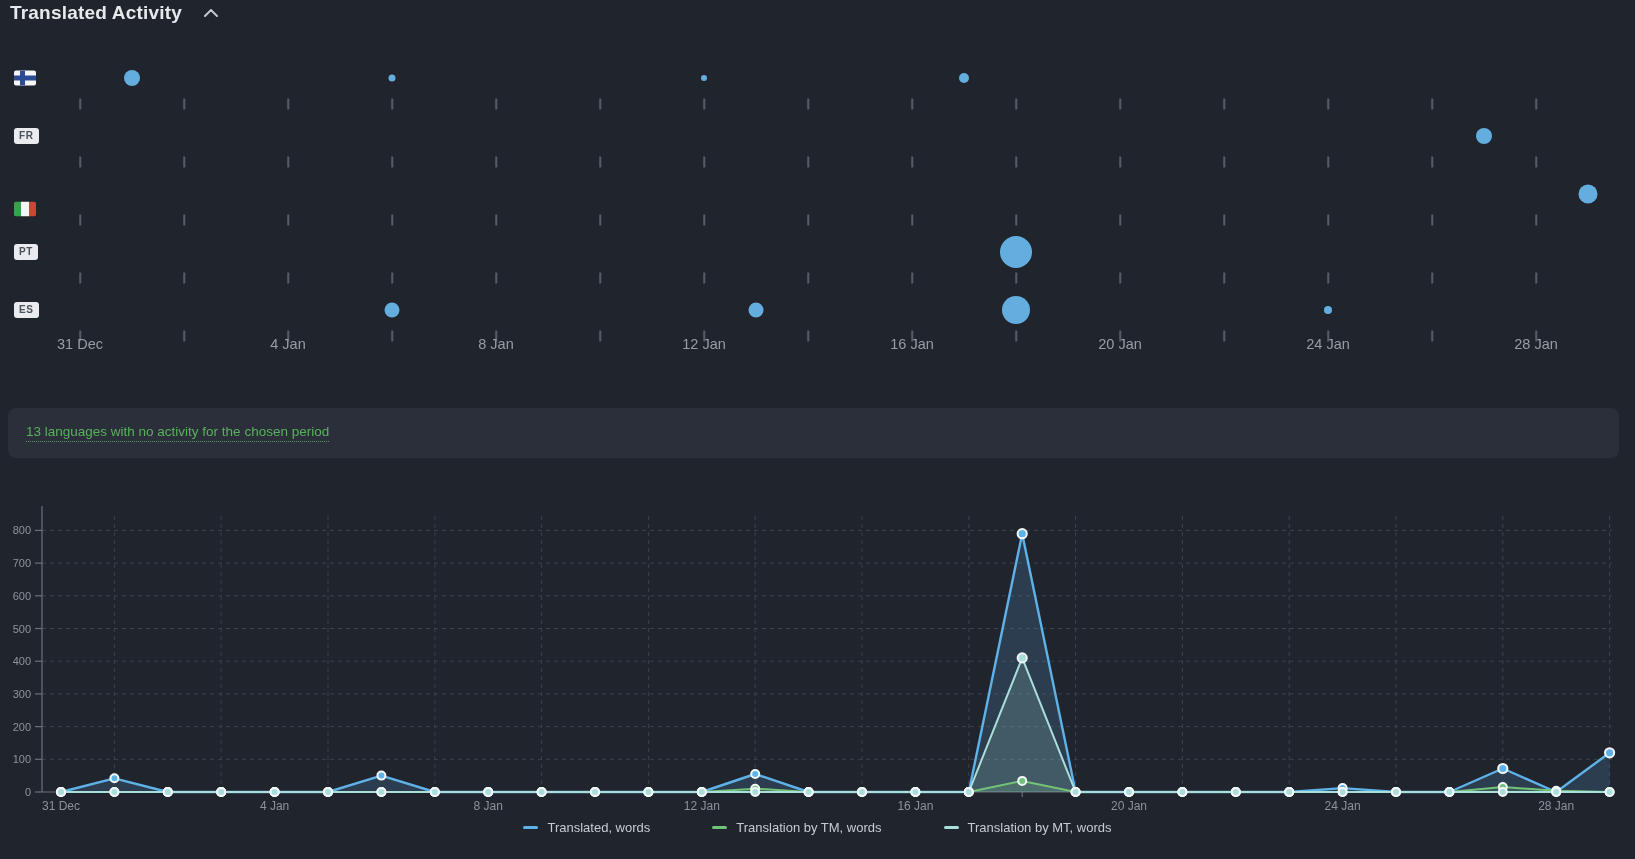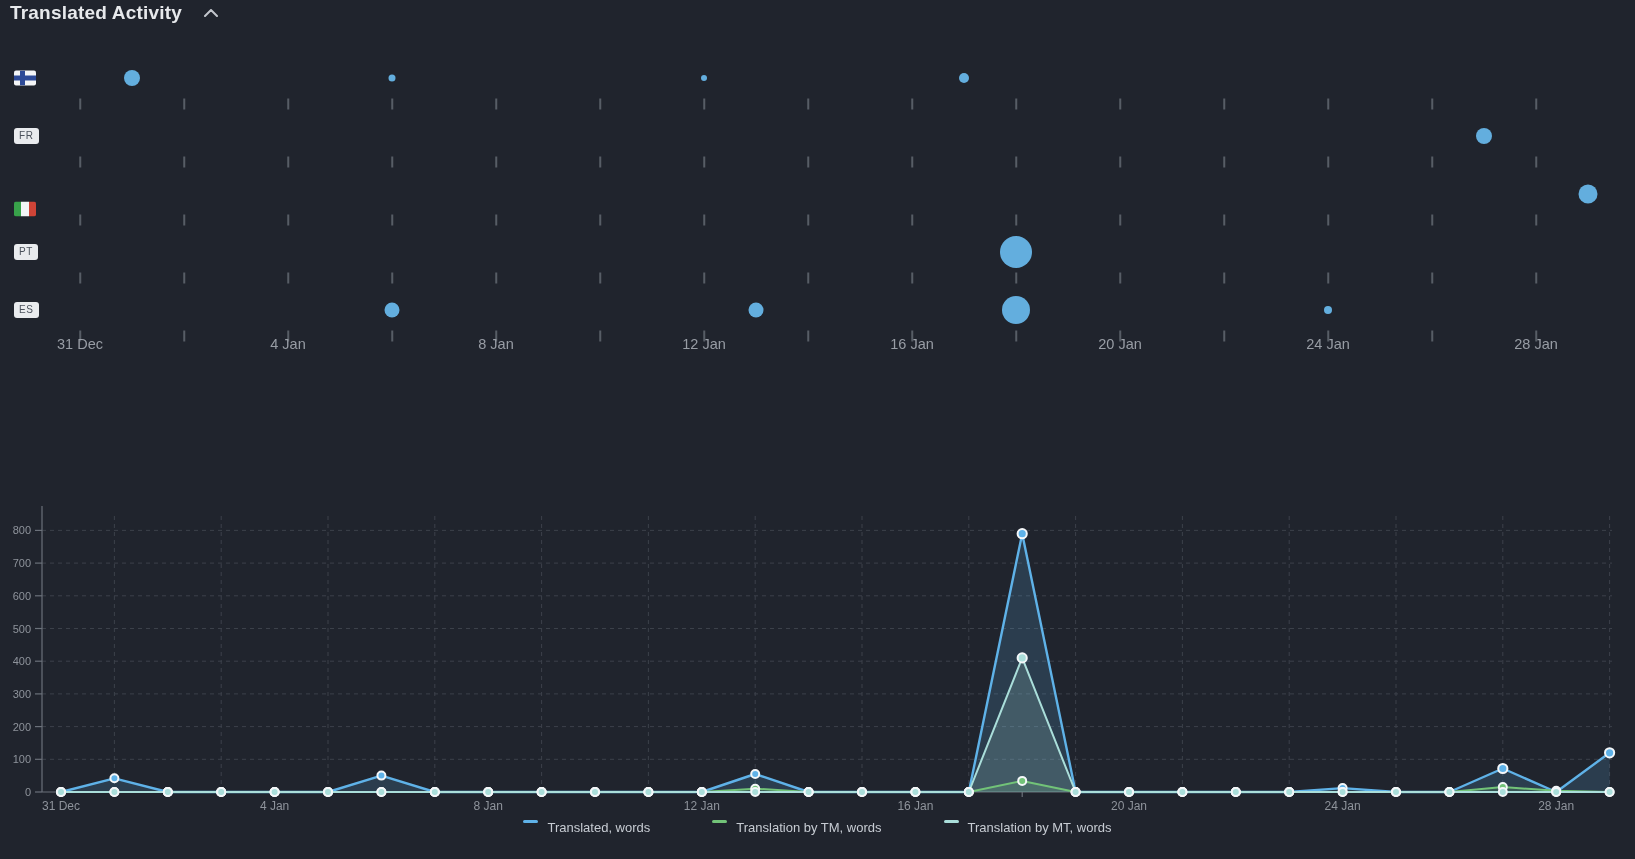--- a/index.html
+++ b/index.html
@@ -11,21 +11,21 @@
   }
   #app{position:absolute;inset:0;}
   
   #header{position:absolute;left:10px;top:2px;display:flex;align-items:center;gap:18px;}
   #page-title{color:#e7e9ec;font-size:19px;font-weight:700;letter-spacing:.2px;}
   #collapse-btn{background:none;border:none;padding:4px;cursor:pointer;display:flex;align-items:center;}
   
   #bubble-chart{position:absolute;left:0;top:48px;width:1635px;height:318px;overflow:hidden;}
   .row-label{position:absolute;left:14px;transform:translateY(-50%);}
   .lang-badge{
-    background:#e9ebee;color:#4b525c;font-size:10px;font-weight:400;letter-spacing:.6px;
+    background:#e9ebee;color:#4b525c;font-size:10px;font-weight:700;letter-spacing:.6px;
     padding:3px 5px;border-radius:3px;line-height:1;display:inline-block;
   }
   .flag{width:22px;height:15px;border-radius:2px;overflow:hidden;position:relative;display:block;}
   .flag-fi{background:#f3f5f7;}
   .flag-fi .h{position:absolute;left:0;right:0;top:5px;height:5px;background:#2d4a97;}
   .flag-fi .v{position:absolute;top:0;bottom:0;left:6px;width:5px;background:#2d4a97;}
   .flag-it{display:flex;}
   .flag-it i{flex:1;}
   .flag-it i:nth-child(1){background:#38a24a;}
   .flag-it i:nth-child(2){background:#f3f5f7;}
@@ -39,21 +39,21 @@
     border-radius:8px;display:flex;align-items:center;padding-left:18px;box-sizing:border-box;
   }
   #no-activity-link{
     color:#58b25c;font-size:13.5px;text-decoration:none;cursor:pointer;
     border-bottom:1px dotted #4f9a54;padding-bottom:2px;
   }
   
   #line-chart{position:absolute;left:0;top:470px;width:1635px;height:350px;}
   
   #legend{position:absolute;left:0;top:820px;width:1635px;display:flex;justify-content:center;gap:62px;}
-  .legend-item{display:flex;gap:9px;cursor:pointer;}
+  .legend-item{display:flex;align-items:center;gap:9px;cursor:pointer;}
   .legend-dash{width:15px;height:3px;border-radius:2px;display:inline-block;}
   .legend-label{color:#c7ccd3;font-size:13px;}
 </style>
 </head>
 <body>
 
 <div id="app">
 
   <div id="header">
     <span id="page-title">Translated Activity</span>
@@ -166,20 +166,23 @@
       <span class="bx-label" style="left: 80px;">31 Dec</span>
       <span class="bx-label" style="left: 288px;">4 Jan</span>
       <span class="bx-label" style="left: 496px;">8 Jan</span>
       <span class="bx-label" style="left: 704px;">12 Jan</span>
       <span class="bx-label" style="left: 912px;">16 Jan</span>
       <span class="bx-label" style="left: 1120px;">20 Jan</span>
       <span class="bx-label" style="left: 1328px;">24 Jan</span>
       <span class="bx-label" style="left: 1536px;">28 Jan</span>
     </div>
 
+  <div id="no-activity-panel">
+    <a id="no-activity-link">13 languages with no activity for the chosen period</a>
+  </div>
 
   <svg id="line-chart" viewBox="0 0 1635 350">
       <line x1="42" y1="289.3" x2="1612" y2="289.3" stroke="#3c414a" stroke-width="1" stroke-dasharray="4 4"></line>
       <line x1="42" y1="256.6" x2="1612" y2="256.6" stroke="#3c414a" stroke-width="1" stroke-dasharray="4 4"></line>
       <line x1="42" y1="223.89999999999998" x2="1612" y2="223.89999999999998" stroke="#3c414a" stroke-width="1" stroke-dasharray="4 4"></line>
       <line x1="42" y1="191.2" x2="1612" y2="191.2" stroke="#3c414a" stroke-width="1" stroke-dasharray="4 4"></line>
       <line x1="42" y1="158.5" x2="1612" y2="158.5" stroke="#3c414a" stroke-width="1" stroke-dasharray="4 4"></line>
       <line x1="42" y1="125.79999999999998" x2="1612" y2="125.79999999999998" stroke="#3c414a" stroke-width="1" stroke-dasharray="4 4"></line>
       <line x1="42" y1="93.1" x2="1612" y2="93.1" stroke="#3c414a" stroke-width="1" stroke-dasharray="4 4"></line>
       <line x1="42" y1="60.39999999999998" x2="1612" y2="60.39999999999998" stroke="#3c414a" stroke-width="1" stroke-dasharray="4 4"></line>

